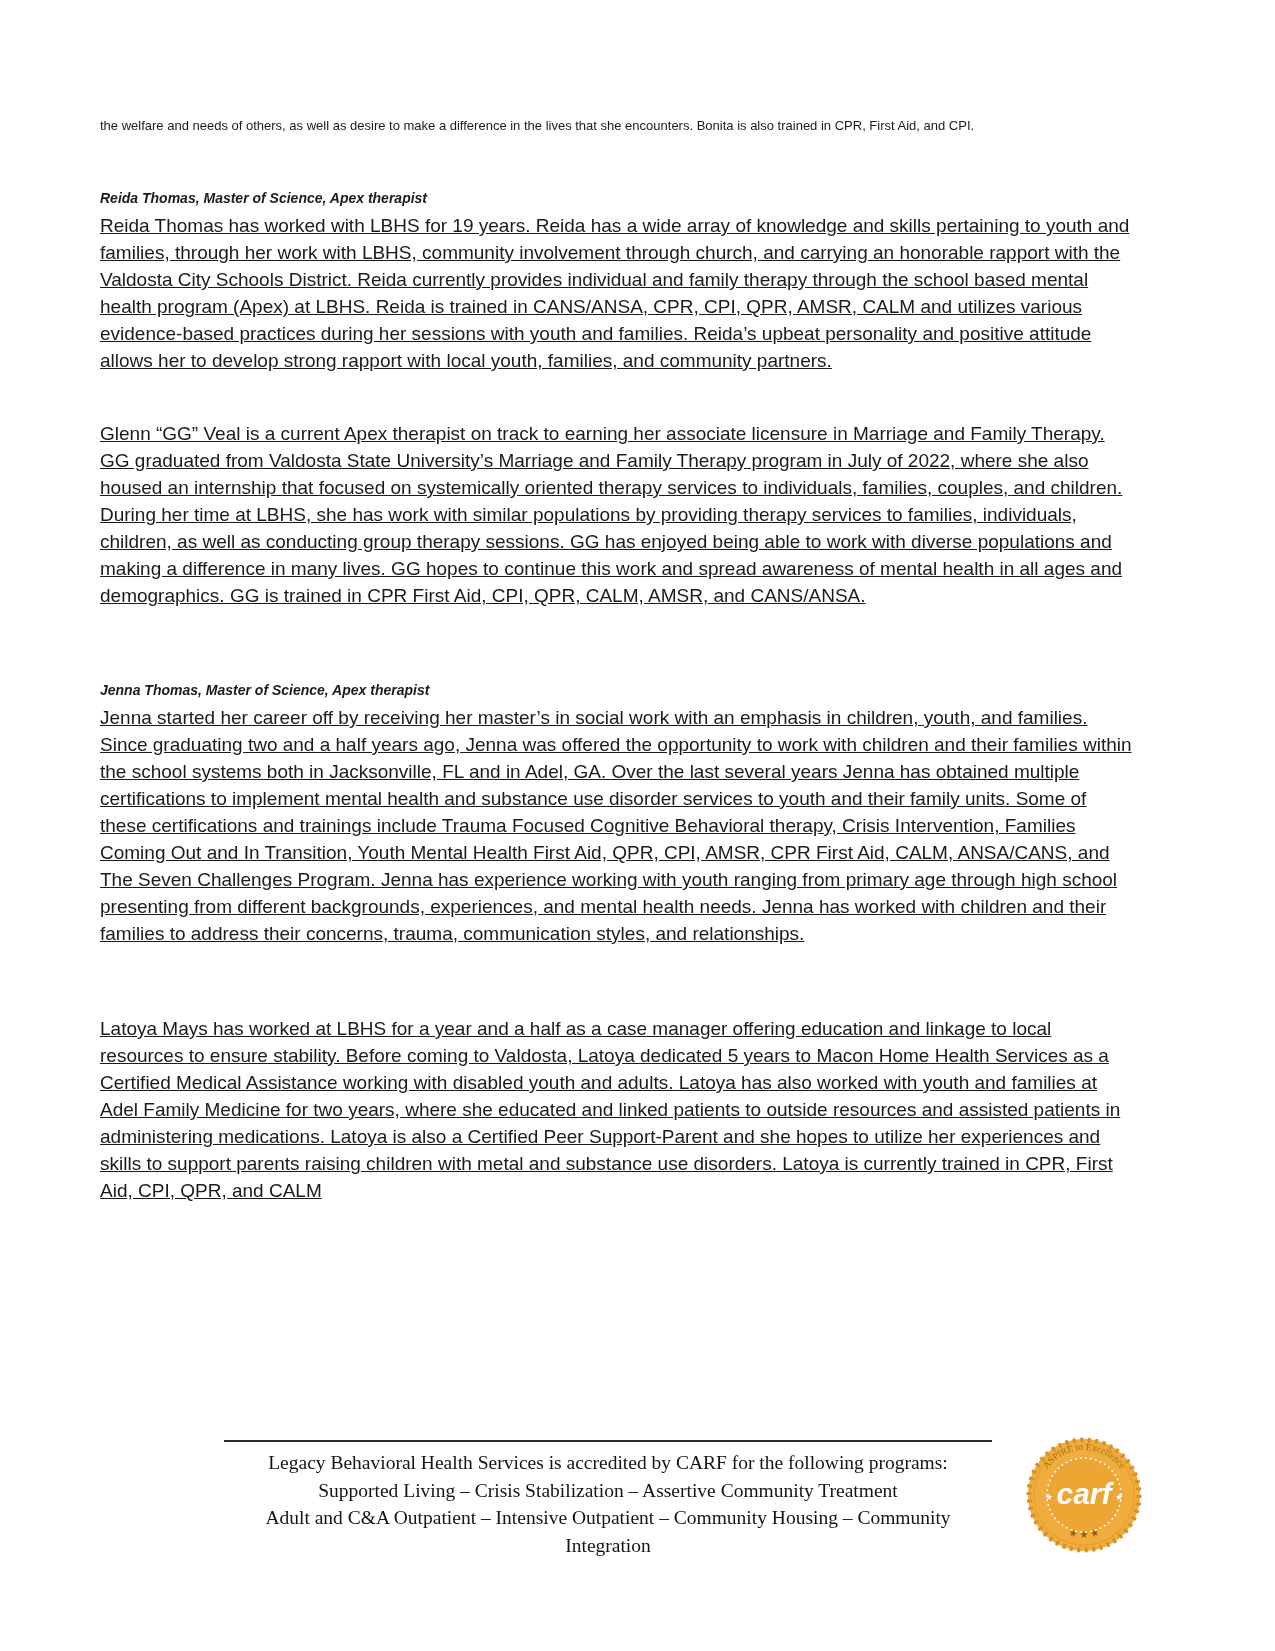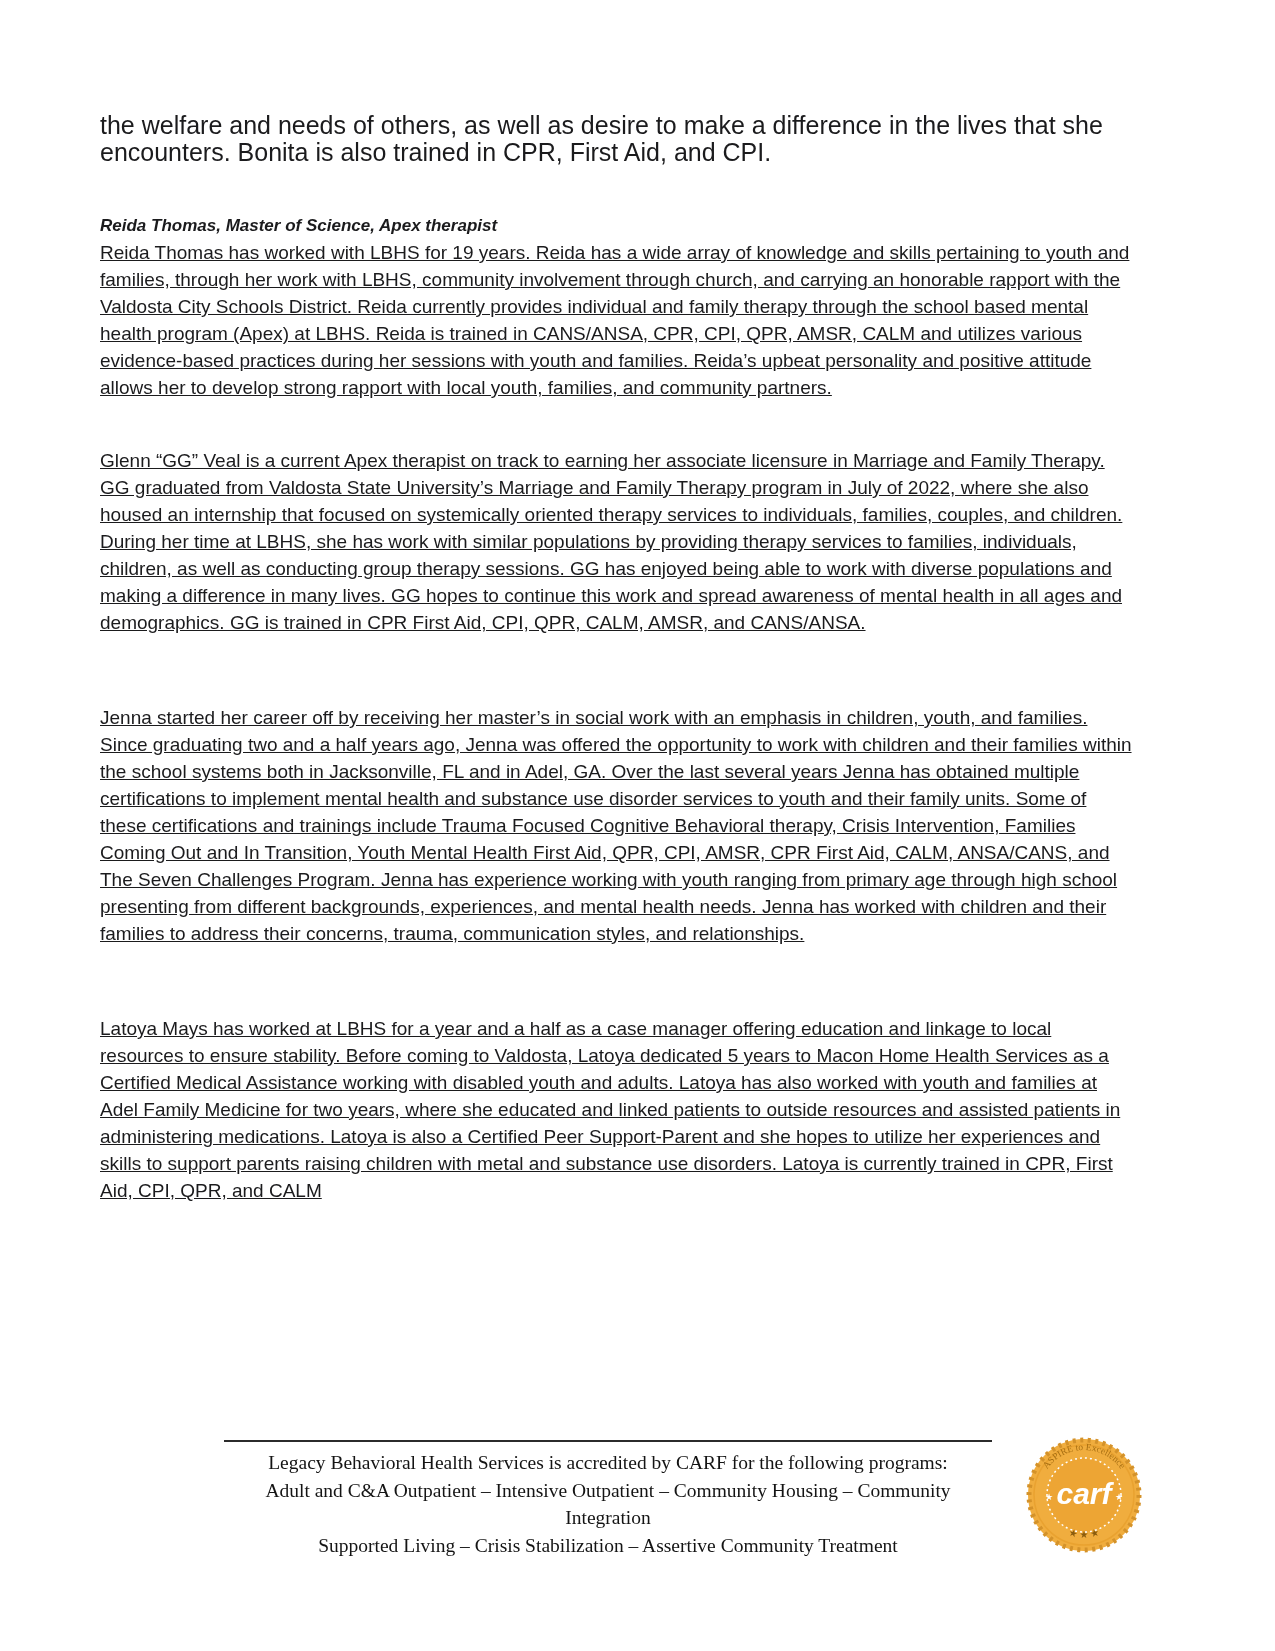--- a/index.html
+++ b/index.html
@@ -12,27 +12,27 @@
     color: #1b1b1d;
     overflow: hidden;
   }
   .page {
     position: relative;
     width: 1275px;
     height: 1651px;
     padding: 112px 140px 0 100px;
   }
   .intro {
-    font-size: 25px;
+    font-size: 13px;
     line-height: 27px;
   }
   .staff-entry { margin-top: 46px; }
   .staff-entry.gap-lg { margin-top: 68px; }
   .staff-heading {
-    font-size: 17px;
+    font-size: 14px;
     font-weight: bold;
     font-style: italic;
     line-height: 27px;
   }
   .staff-bio {
     font-size: 19px;
     line-height: 27px;
     text-decoration: underline;
   }
   .footer-wrap {
@@ -70,32 +70,33 @@
   <section class="staff-entry">
     <h3 class="staff-heading">Reida Thomas, Master of Science, Apex therapist</h3>
     <p class="staff-bio">Reida Thomas has worked with LBHS for 19 years. Reida has a wide array of knowledge and skills pertaining to youth and families, through her work with LBHS, community involvement through church, and carrying an honorable rapport with the Valdosta City Schools District. Reida currently provides individual and family therapy through the school based mental health program (Apex) at LBHS. Reida is trained in CANS/ANSA, CPR, CPI, QPR, AMSR, CALM and utilizes various evidence-based practices during her sessions with youth and families. Reida’s upbeat personality and positive attitude allows her to develop strong rapport with local youth, families, and community partners.</p>
   </section>
 
   <section class="staff-entry">
     <p class="staff-bio">Glenn “GG” Veal is a current Apex therapist on track to earning her associate licensure in Marriage and Family Therapy. GG graduated from Valdosta State University’s Marriage and Family Therapy program in July of 2022, where she also housed an internship that focused on systemically oriented therapy services to individuals, families, couples, and children. During her time at LBHS, she has work with similar populations by providing therapy services to families, individuals, children, as well as conducting group therapy sessions. GG has enjoyed being able to work with diverse populations and making a difference in many lives. GG hopes to continue this work and spread awareness of mental health in all ages and demographics. GG is trained in CPR First Aid, CPI, QPR, CALM, AMSR, and CANS/ANSA.</p>
   </section>
 
   <section class="staff-entry gap-lg">
+    <h3 class="staff-heading">Jenna Thomas, Master of Science, Apex therapist</h3>
     <p class="staff-bio">Jenna started her career off by receiving her master’s in social work with an emphasis in children, youth, and families. Since graduating two and a half years ago, Jenna was offered the opportunity to work with children and their families within the school systems both in Jacksonville, FL and in Adel, GA.  Over the last several years Jenna has obtained multiple certifications to implement mental health and substance use disorder services to youth and their family units. Some of these certifications and trainings include Trauma Focused Cognitive Behavioral therapy, Crisis Intervention, Families Coming Out and In Transition, Youth Mental Health First Aid, QPR, CPI, AMSR, CPR First Aid, CALM, ANSA/CANS, and The Seven Challenges Program. Jenna has experience working with youth ranging from primary age through high school presenting from different backgrounds, experiences, and mental health needs. Jenna has worked with children and their families to address their concerns, trauma, communication styles, and relationships.</p>
   </section>
 
   <section class="staff-entry gap-lg">
     <p class="staff-bio">Latoya Mays has worked at LBHS for a year and a half as a case manager offering education and linkage to local resources to ensure stability. Before coming to Valdosta, Latoya dedicated 5 years to Macon Home Health Services as a Certified Medical Assistance working with disabled youth and adults. Latoya has also worked with youth and families at Adel Family Medicine for two years, where she educated and linked patients to outside resources and assisted patients in administering medications. Latoya is also a Certified Peer Support-Parent and she hopes to utilize her experiences and skills to support parents raising children with metal and substance use disorders. Latoya is currently trained in CPR, First Aid, CPI, QPR, and CALM</p>
   </section>
 
   <div class="footer-wrap">
     <div class="footer-text">
       <div>Legacy Behavioral Health Services is accredited by CARF for the following programs:</div>
+      <div>Supported Living – Crisis Stabilization – Assertive Community Treatment</div>
       <div>Adult and C&amp;A Outpatient – Intensive Outpatient – Community Housing – Community Integration</div>
-      <div>Supported Living – Crisis Stabilization – Assertive Community Treatment</div>
     </div>
 
     <div class="seal">
       <svg width="118" height="118" viewBox="0 0 118 118">
         <defs>
           <path id="sealArcTop" d="M 14,59 A 45,45 0 0 1 104,59"></path>
           <path id="sealArcBottom" d="M 16,59 A 43,43 0 0 0 102,59"></path>
         </defs>
         <circle cx="59" cy="59" r="56" fill="#f0ad3e"></circle>
         <circle cx="59" cy="59" r="55" fill="none" stroke="#d4922a" stroke-width="5" stroke-dasharray="3 4.5"></circle>

